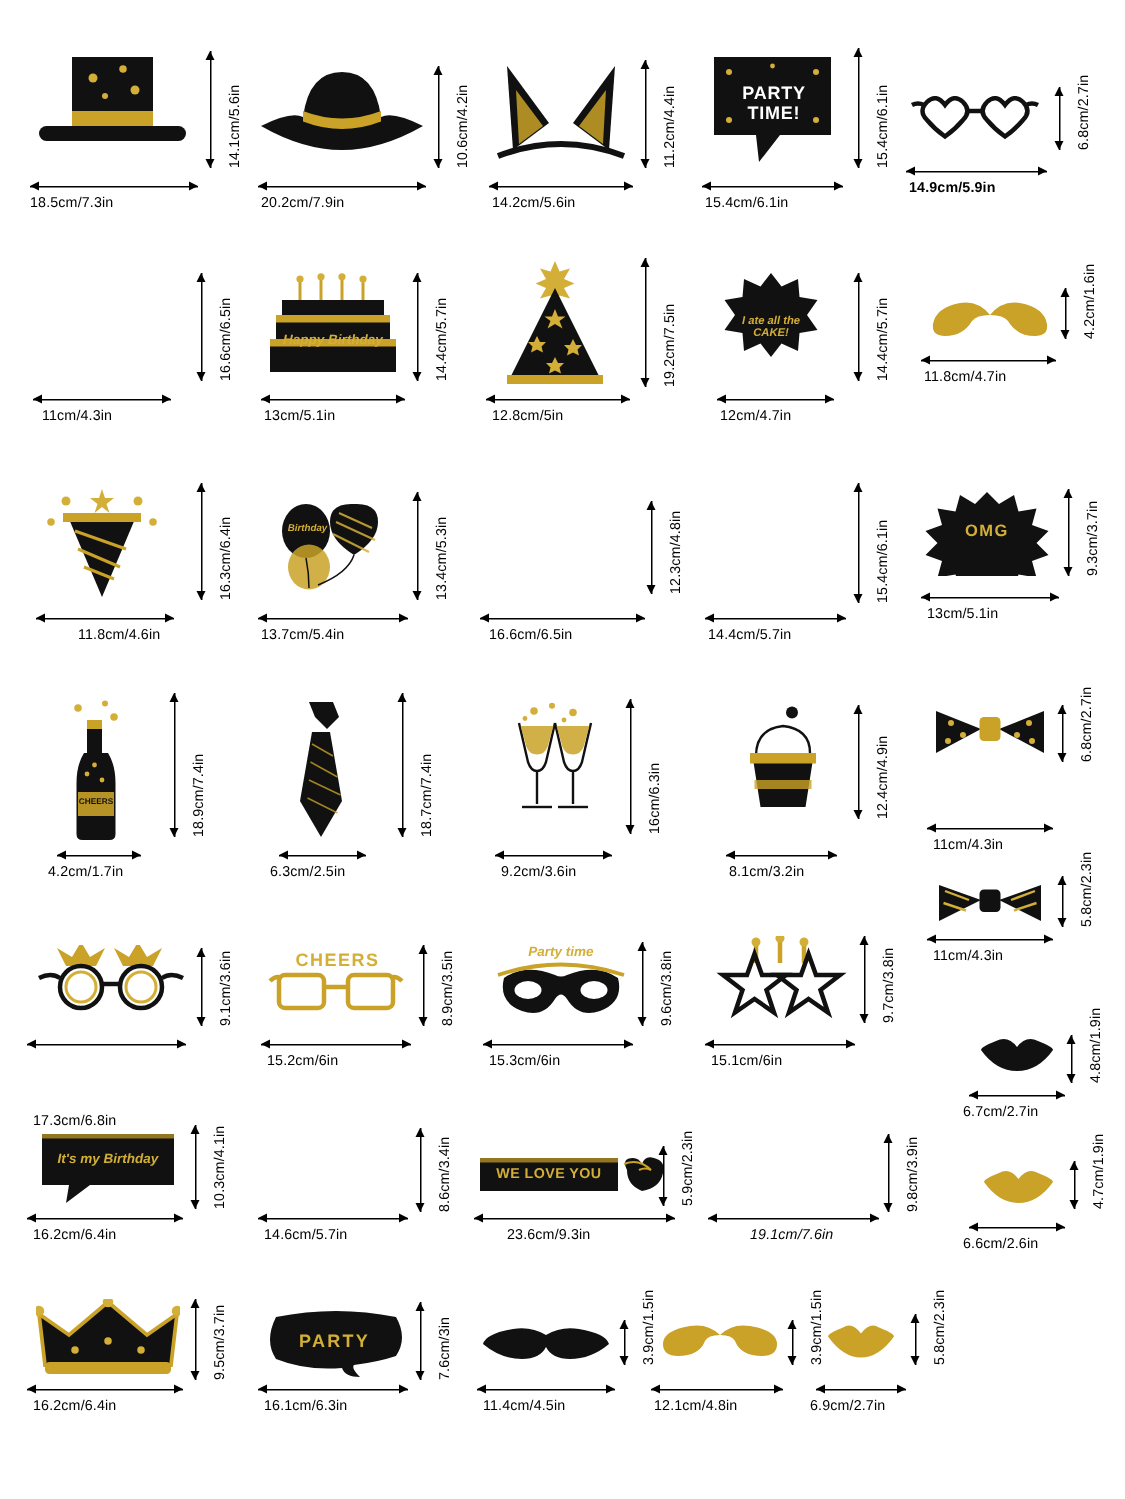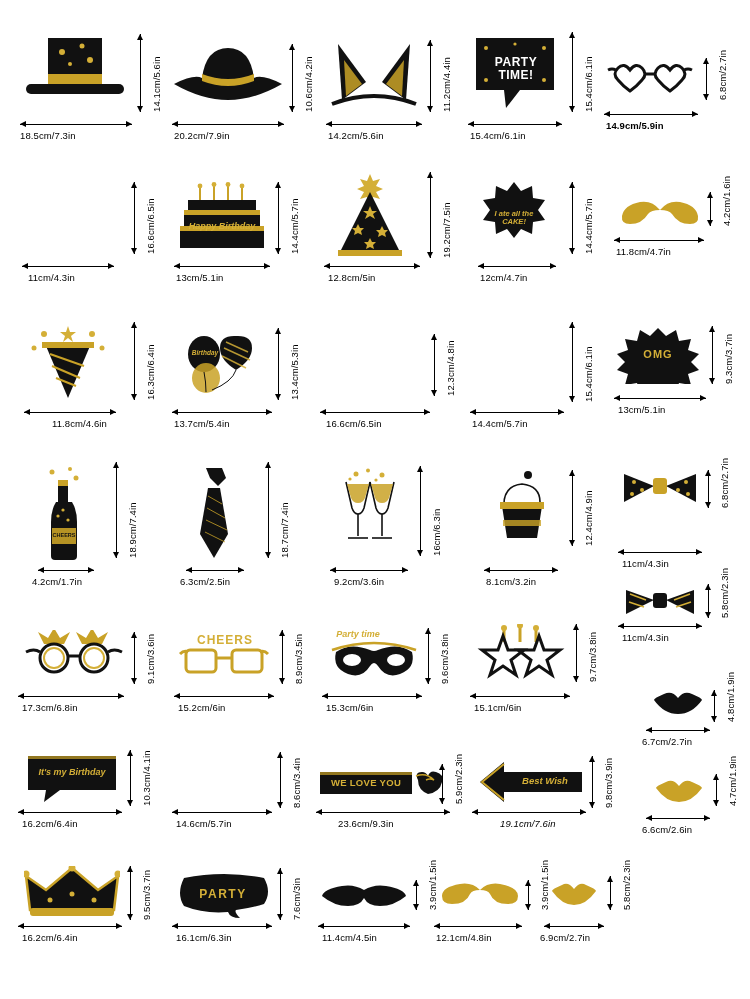--- a/index.html
+++ b/index.html
@@ -417,21 +417,21 @@
           <path d="M4 22 q8 -4 14 0"></path>
           <path d="M100 22 q-8 -4 -14 0"></path>
       </g>
       <g fill="none" stroke="#d4af37" stroke-width="2">
         <circle cx="32" cy="28" r="10"></circle>
           <circle cx="72" cy="28" r="10"></circle>
       </g>
     </svg>
   </div>
   <div class="arrow-h" style="left:18px;top:696px;width:106px;"></div>
-  <div class="dim" style="left:22px;top:702px;">17.3cm/6.8in</div>
+  <div class="dim" style="left:22px;top:742px;">17.3cm/6.8in</div>
   <div class="arrow-v" style="left:134px;top:632px;height:52px;"></div>
   <div class="dim vert" style="left:145px;top:684px;">9.1cm/3.6in</div>
 
   <div class="cell" style="left:178px;top:632px;width:92px;height:46px;">
     <svg width="92" height="46" viewBox="0 0 92 46">
       <g fill="none" stroke="#c9a227" stroke-width="3">
         <rect x="8" y="18" width="30" height="22" rx="4"></rect>
         <rect x="54" y="18" width="30" height="22" rx="4"></rect>
         <path d="M38 26 h16"></path>
           <path d="M2 22 q4 -4 8 -2"></path>
@@ -445,21 +445,21 @@
   <div class="arrow-v" style="left:282px;top:630px;height:54px;"></div>
   <div class="dim vert" style="left:293px;top:684px;">8.9cm/3.5in</div>
 
   <div class="cell" style="left:326px;top:630px;width:96px;height:50px;">
     <svg width="96" height="50" viewBox="0 0 96 50">
       <path d="M10 22 q14 -10 34 -2 q4 2 8 0 q20 -8 34 2 q4 16 -12 22 q-14 5 -22 -8 q-4 -6 -8 0 q-8 13 -22 8 q-16 -6 -12 -22 z" fill="#111"></path>
       <ellipse cx="26" cy="30" rx="9" ry="6" fill="#fff"></ellipse>
       <ellipse cx="70" cy="30" rx="9" ry="6" fill="#fff"></ellipse>
       <path d="M6 20 q42 -14 84 0" stroke="#c9a227" stroke-width="2.5" fill="none"></path>
     </svg>
-    <div class="lbl goldtx" style="left:0;top:-2px;width:64px;height:14px;font-size:9px;font-style:italic;">Party time</div>
+    <div class="lbl goldtx" style="left:16px;top:-2px;width:64px;height:14px;font-size:9px;font-style:italic;">Party time</div>
   </div>
   <div class="arrow-h" style="left:322px;top:696px;width:100px;"></div>
   <div class="dim" style="left:326px;top:702px;">15.3cm/6in</div>
   <div class="arrow-v" style="left:428px;top:628px;height:56px;"></div>
   <div class="dim vert" style="left:439px;top:684px;">9.6cm/3.8in</div>
 
   <div class="cell" style="left:474px;top:624px;width:92px;height:56px;">
     <svg width="92" height="56" viewBox="0 0 92 56">
       <g stroke="#c9a227" stroke-width="3" fill="none">
         <path d="M30 6 v12"></path>
@@ -516,27 +516,20 @@
       <path d="M100 14 q-4 -8 4 -8 q4 0 6 4 q2 -6 8 -4 q8 2 6 10 q-2 10 -14 12 q-10 -4 -10 -14 z" fill="#111"></path>
       <path d="M98 10 q10 -4 18 4 q-4 -2 -8 0" fill="none" stroke="#c9a227" stroke-width="1.4"></path>
     </svg>
     <div class="lbl goldtx" style="left:6px;top:8px;width:84px;height:18px;font-size:9.5px;letter-spacing:.3px;">WE LOVE YOU</div>
   </div>
   <div class="arrow-h" style="left:316px;top:812px;width:134px;"></div>
   <div class="dim" style="left:338px;top:818px;">23.6cm/9.3in</div>
   <div class="arrow-v" style="left:442px;top:764px;height:40px;"></div>
   <div class="dim vert" style="left:453px;top:804px;">5.9cm/2.3in</div>
 
-  <div class="cell" style="left:478px;top:758px;width:108px;height:48px;">
-    <svg width="108" height="48" viewBox="0 0 108 48">
-      <path d="M2 24 L26 4 v10 h78 v20 h-78 v10 z" fill="#111"></path>
-      <path d="M26 6 L4 24 L26 42" fill="none" stroke="#c9a227" stroke-width="2"></path>
-    </svg>
-    <div class="lbl goldtx" style="left:34px;top:12px;width:66px;height:22px;font-size:9.5px;font-style:italic;">Best Wish</div>
-  </div>
   <div class="arrow-h" style="left:472px;top:812px;width:114px;"></div>
   <div class="dim" style="left:500px;top:818px;font-style:italic;">19.1cm/7.6in</div>
   <div class="arrow-v" style="left:592px;top:756px;height:52px;"></div>
   <div class="dim vert" style="left:603px;top:808px;">9.8cm/3.9in</div>
 
   <div class="cell" style="left:654px;top:778px;width:50px;height:28px;">
     <svg width="50" height="28" viewBox="0 0 50 28">
       <path d="M25 8 q-6 -8 -13 -4 q-10 4 -10 6 q10 14 23 14 q13 0 23 -14 q0 -2 -10 -6 q-7 -4 -13 4 z" fill="#c9a227"></path>
     </svg>
   </div>

